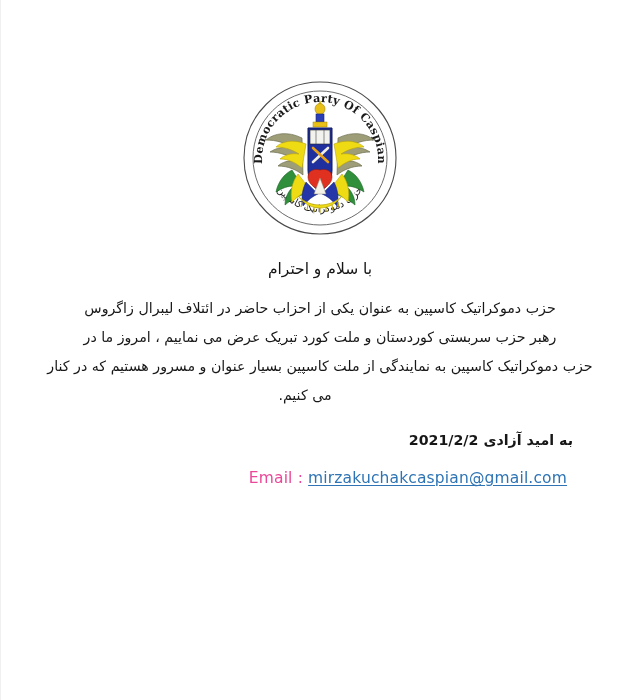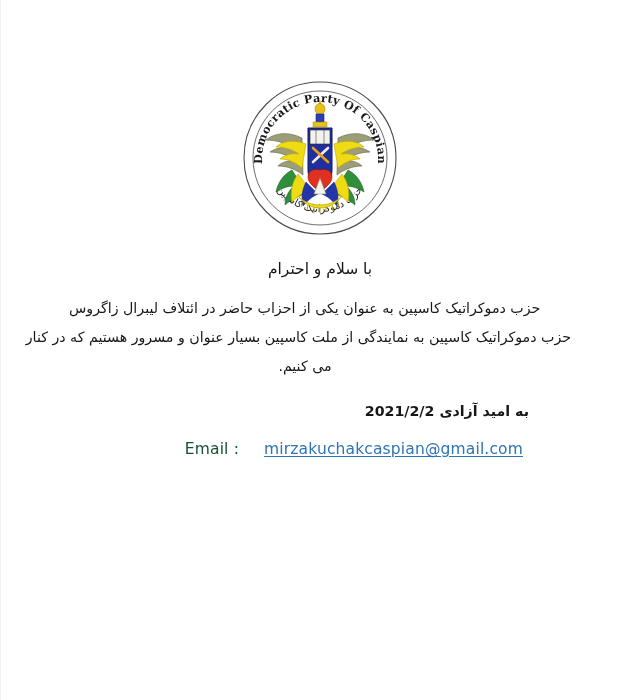--- a/index.html
+++ b/index.html
@@ -34,41 +34,41 @@
   }
   .logo {
     position: relative;
     width: 160px;
     height: 160px;
   }
   .logo svg { display: block; }
 
   
   .doc-body {
-    padding: 0 68px;
+    padding: 0 24px;
     box-sizing: border-box;
     direction: rtl;
     text-align: center;
   }
   .salutation {
     font-family: "DejaVu Sans", "Liberation Sans", sans-serif;
     font-size: 15.5px;
     color: #141414;
     text-align: center;
     margin-top: 20px;
     margin-bottom: 13px;
     line-height: 1.5;
     letter-spacing: 0.2px;
   }
   .para-line {
     font-family: "DejaVu Sans", "Liberation Sans", sans-serif;
     font-size: 14.2px;
     color: #171717;
     line-height: 29px;
-    text-align: left;
+    text-align: center;
     white-space: nowrap;
     letter-spacing: 0.1px;
   }
   .para-line.tail {
     text-align: center;
     padding-right: 30px;
   }
   .closing {
     font-family: "DejaVu Sans", "Liberation Sans", sans-serif;
     font-size: 14.2px;
@@ -94,26 +94,25 @@
     margin-top: 8px;
   }
   .contact-row {
     font-family: "DejaVu Sans", "Liberation Sans", sans-serif;
     font-size: 15.5px;
     color: #1a1a1a;
     line-height: 31px;
     text-align: right;
     letter-spacing: 0.15px;
   }
-  .contact-row .lbl { color: #14532d; text-align: center; }
+  .contact-row .lbl { color: #ec4899; text-align: center; }
   .link {
     color: #2e74b5;
     text-decoration: underline;
     text-underline-offset: 2px;
-    margin-left: 20px;
   }
   .contact-row.web {
     padding-right: 45px;
   }
   .contact-row.tel {
     padding-right: 47px;
     color: #1a1a1a;
   }
 </style>
 </head>
@@ -196,20 +195,21 @@
         </g>
       </svg>
     </div>
   </div>
 
   <div class="doc-body">
 
     <div class="salutation">با سلام و احترام</div>
 
     <div class="para-line">حزب دموکراتیک کاسپین به عنوان یکی از احزاب حاضر در ائتلاف لیبرال زاگروس</div>
+    <div class="para-line">رهبر حزب سربستی کوردستان و ملت کورد تبریک عرض می نماییم ، امروز ما در</div>
     <div class="para-line">حزب دموکراتیک کاسپین به نمایندگی از ملت کاسپین بسیار عنوان و مسرور هستیم که در کنار</div>
     <div class="para-line tail">می کنیم.</div>
 
     <div class="closing">
       <span>به امید آزادی</span>
       <span class="datestr">2021/2/2</span>
     </div>
 
     <div class="contact">
 

